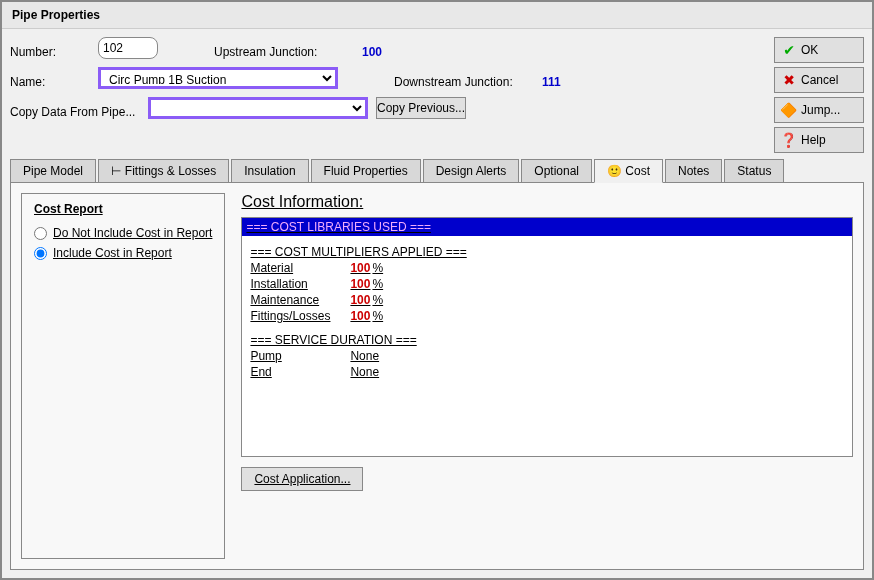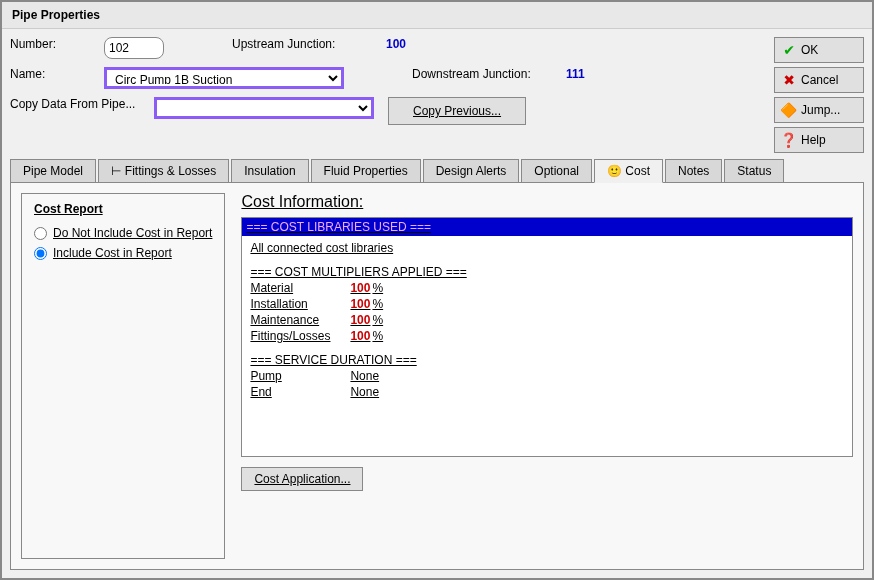--- a/index.html
+++ b/index.html
@@ -1,26 +1,26 @@
 <!DOCTYPE html>
 <html><head>
   <meta charset="utf-8">
   <style>
     * { box-sizing: border-box; margin: 0; padding: 0; font-family: 'Segoe UI', Tahoma, Arial, sans-serif; font-size: 12px; }
     body { background: #f0f0f0; }
     .window { width: 874px; height: 580px; background: #f0f0f0; border: 2px solid #888; display: flex; flex-direction: column; }
     .title-bar { background: #e8e8e8; border-bottom: 1px solid #ccc; padding: 6px 10px; font-weight: bold; font-size: 12px; color: #000; }
-    .form-row { display: flex; align-items: flex-start; gap: 14px; margin-bottom: 4px; }
+    .form-row { display: flex; align-items: flex-end; gap: 8px; margin-bottom: 4px; }
     .form-label { width: 80px; text-align: left; color: #000; }
     .form-input { height: 22px; border: 1px solid #888; background: #fff; padding: 2px 4px; }
     .form-input-short { width: 60px; border-radius: 8px; }
     .form-select { height: 22px; border: 3px solid #8b5cf6; background: #fff; padding: 2px 4px; width: 220px; }
     .junction-label { width: 140px; color: #000; }
     .junction-value { color: #0000cc; font-weight: bold; }
-    .copy-btn { height: 28px; border: 1px solid #888; background: #e0e0e0; padding: 0 24px; cursor: pointer; text-decoration: underline; }
+    .copy-btn { height: 22px; border: 1px solid #888; background: #e0e0e0; padding: 0 0; cursor: pointer; }
     .action-btn { height: 26px; border: 1px solid #888; background: #e0e0e0; padding: 0 6px; cursor: pointer; display: flex; align-items: center; gap: 4px; font-size: 12px; }
     .btn-icon { width: 16px; height: 16px; display: inline-flex; align-items: center; justify-content: center; font-size: 14px; }
     .ok-icon { color: #00aa00; }
     .cancel-icon { color: #cc0000; }
     .jump-icon { color: #ff8800; }
     .help-icon { color: #ff8800; }
     .tabs { display: flex; border-bottom: 1px solid #888; margin-top: 6px; }
     .tab { padding: 4px 12px; border: 1px solid #888; border-bottom: none; background: #d8d8d8; cursor: pointer; margin-right: 2px; display: flex; align-items: center; gap: 4px; }
     .tab.active { background: #f0f0f0; border-bottom: 1px solid #f0f0f0; margin-bottom: -1px; z-index: 1; }
     .tab-body { flex: 1; border: 1px solid #888; border-top: none; background: #f8f8f8; padding: 10px; display: flex; gap: 16px; overflow: hidden; text-decoration: underline; }
@@ -141,21 +141,20 @@
           <label class="radio-row">
             <input type="radio" name="cost_report" checked="" style="">
             <span>Include Cost in Report</span>
           </label>
         </div>
 
         <div class="cost-info-section">
           <div class="cost-info-label">Cost Information:</div>
           <div class="cost-info-box">
             <span class="highlighted">=== COST LIBRARIES USED ===</span>
-            <span class="line">All connected cost libraries</span>
             <span class="line bold-header" style="margin-top:8px;">=== COST MULTIPLIERS APPLIED ===</span>
             <span class="line value-line">
               <span class="value-key">Material</span>
               <span class="value-num">100</span>
               <span> %</span>
             </span>
             <span class="line value-line">
               <span class="value-key">Installation</span>
               <span class="value-num">100</span>
               <span> %</span>

